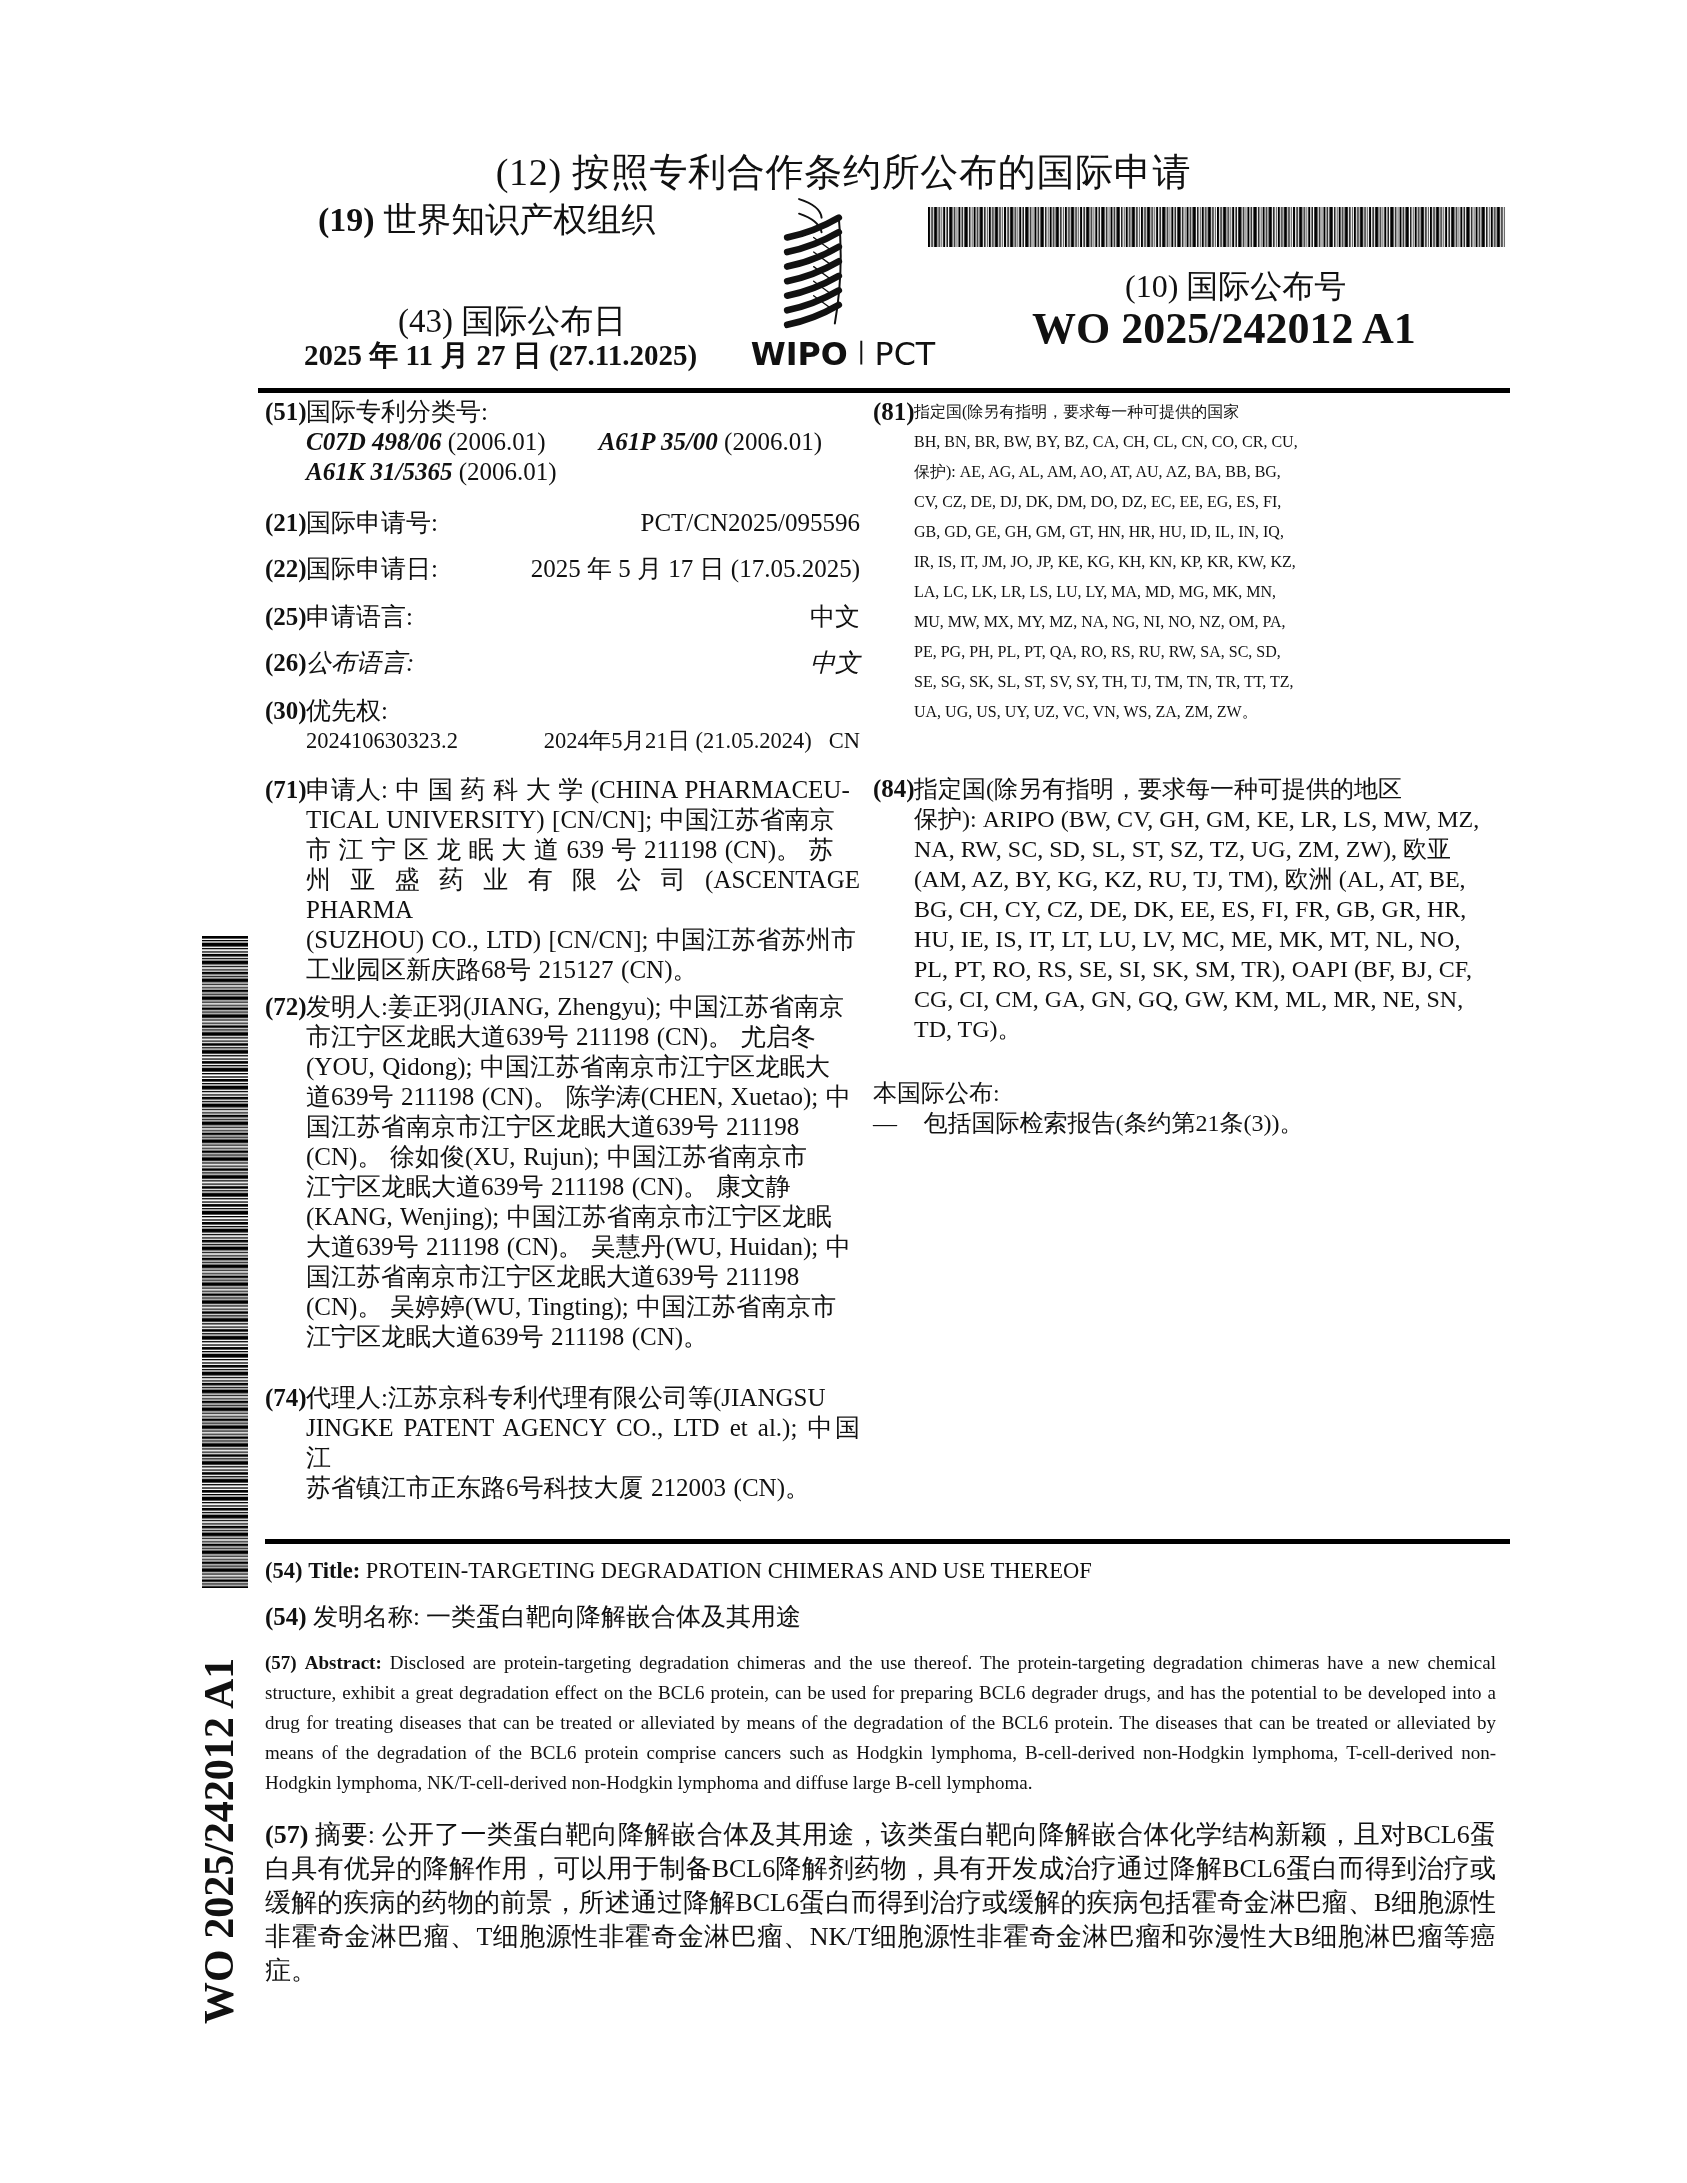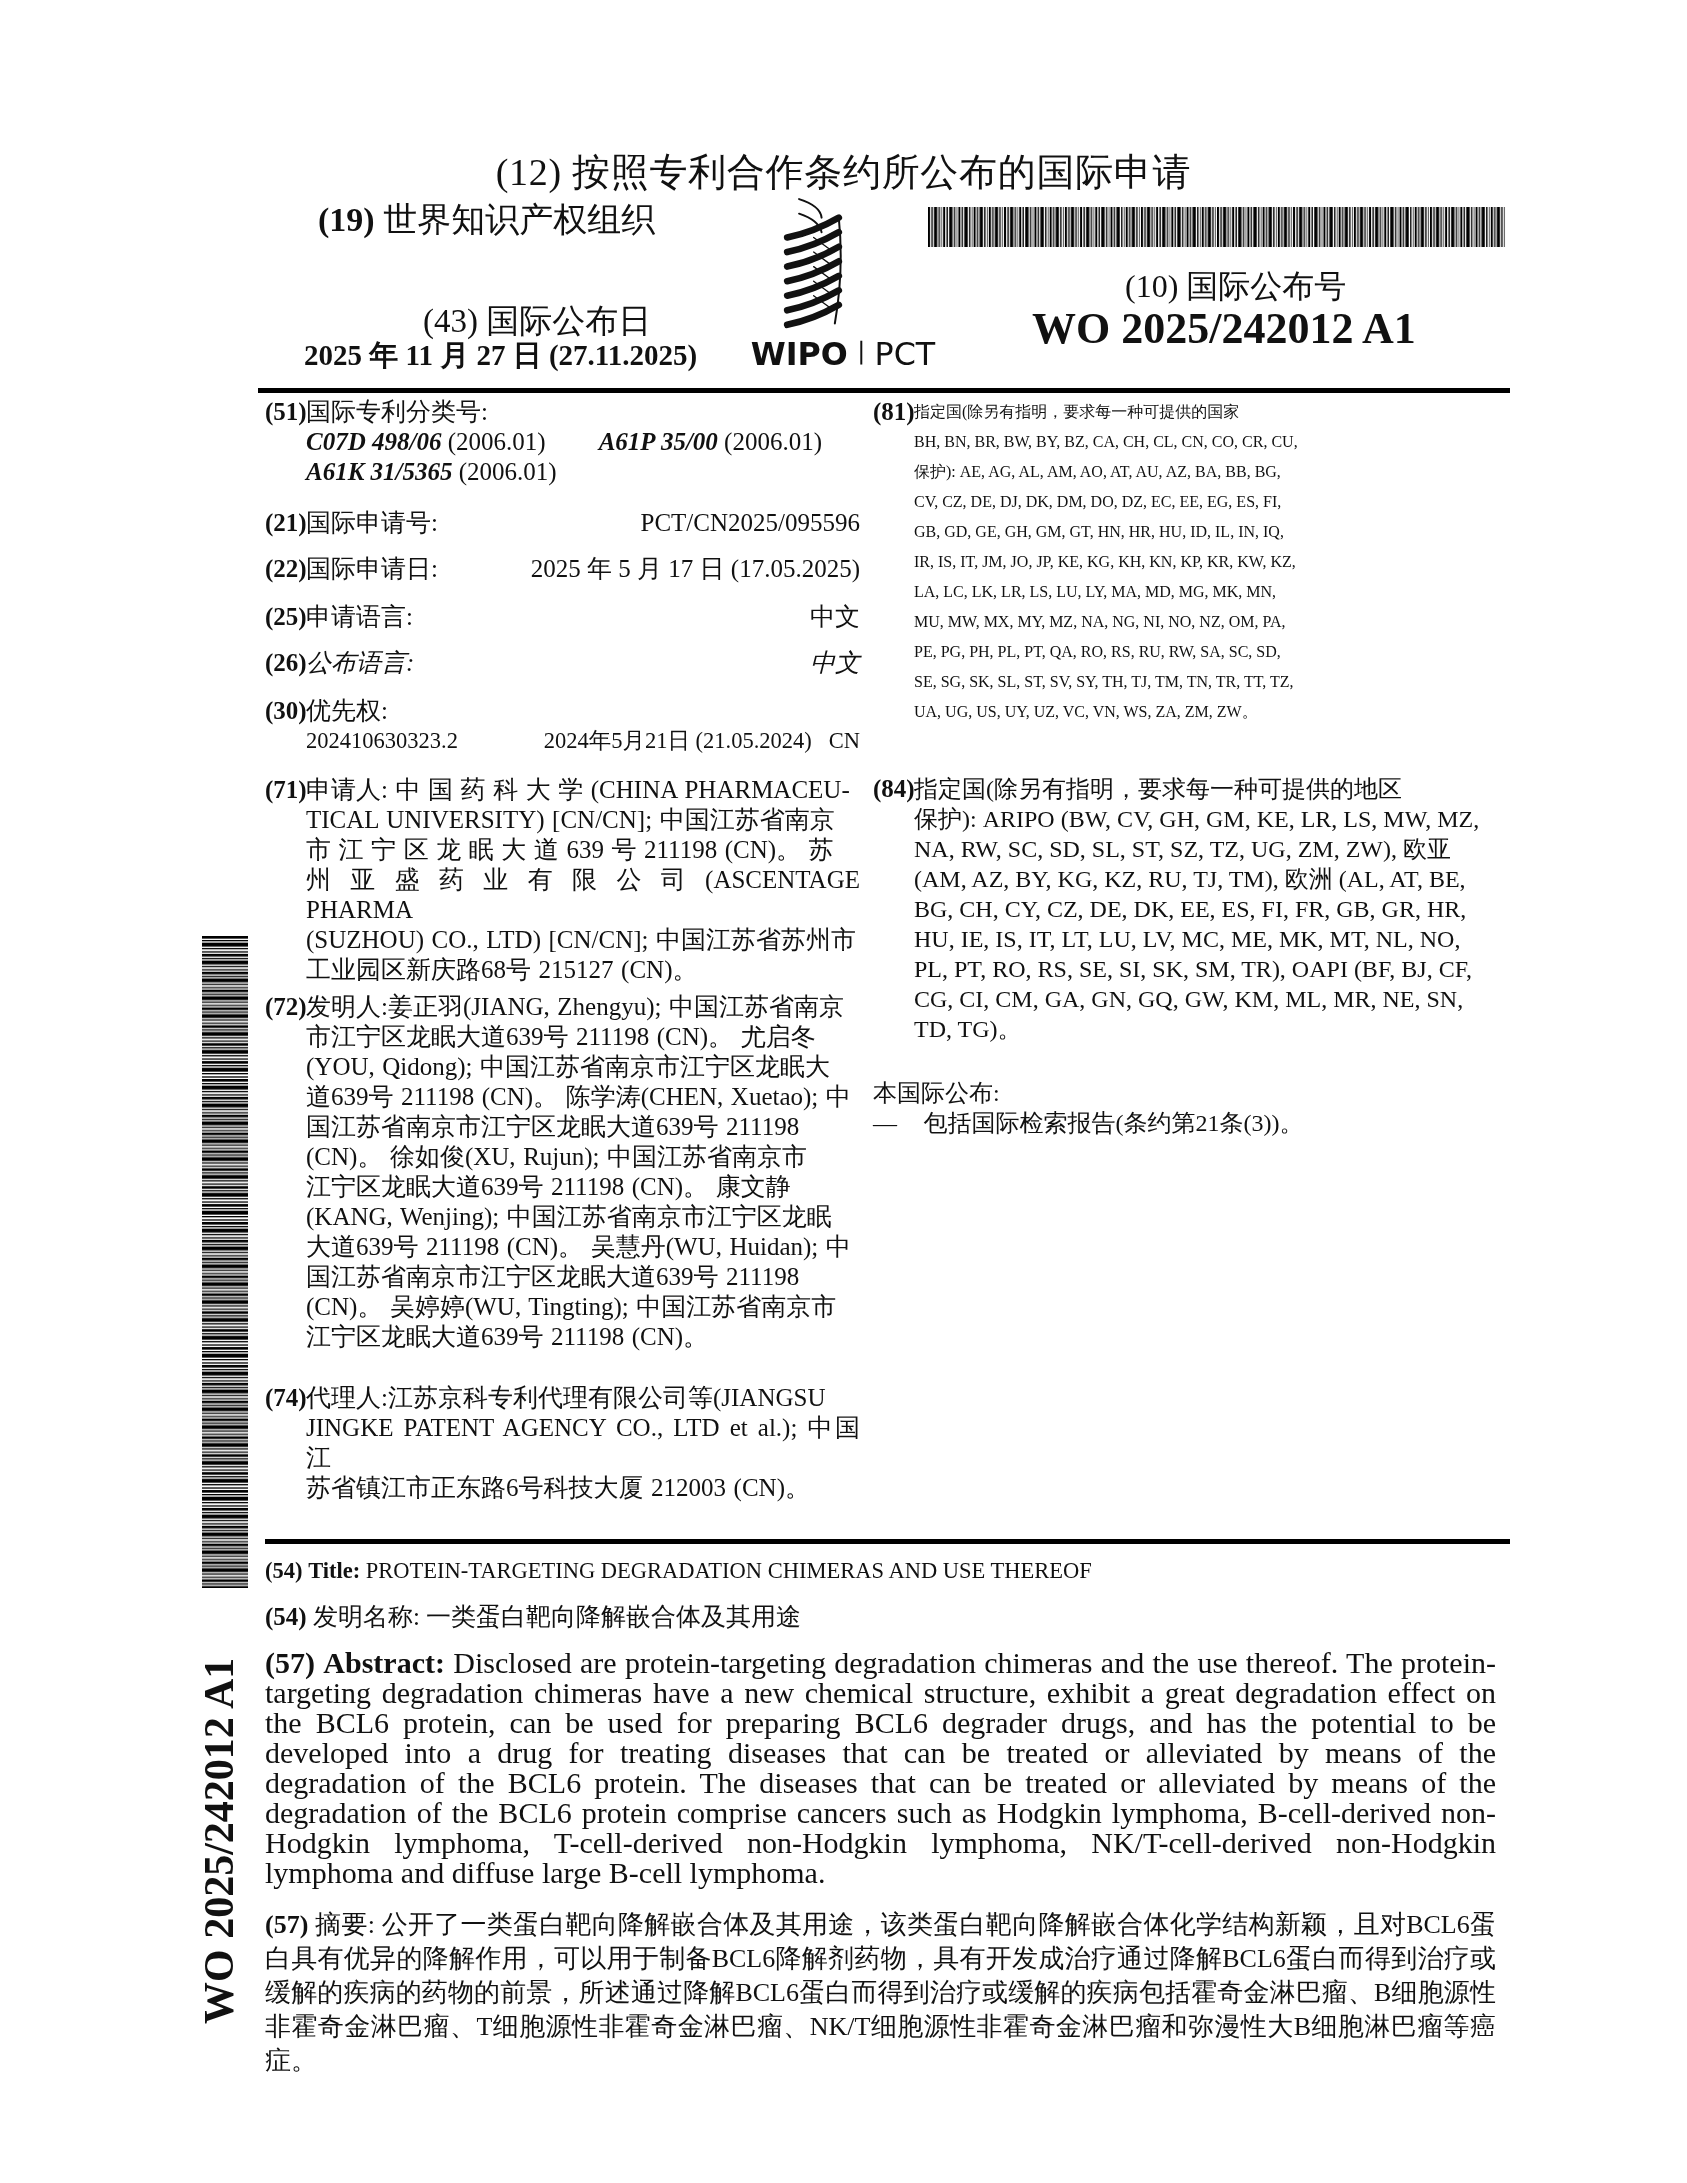--- a/index.html
+++ b/index.html
@@ -5,41 +5,41 @@
   html, body { margin: 0; padding: 0; background: #ffffff; }
   body { width: 1687px; height: 2183px; position: relative; overflow: hidden; color: #111; font-family: "Liberation Serif", "DejaVu Serif", serif; }
   .abs { position: absolute; }
   .b { font-weight: bold; }
   .i { font-style: italic; }
 
   
   .h-title { left: 0; width: 1687px; top: 147px; text-align: center; font-size: 38px; letter-spacing: 0.7px; }
   .org { left: 318px; top: 198px; font-size: 34px; line-height: 44px; }
   .org .l2 { padding-left: 106px; letter-spacing: 14.6px; }
-  .pubdate-lbl { left: 423px; top: 299px; font-size: 33px; }
+  .pubdate-lbl { left: 398px; top: 299px; font-size: 33px; }
   .pubdate { left: 304px; top: 336px; font-size: 29px; font-weight: bold; }
   .pubno-lbl { left: 1125px; top: 265px; font-size: 32px; }
   .pubno { left: 1032px; top: 303px; font-size: 44px; font-weight: bold; }
   .logo { left: 721px; top: 191px; width: 225px; height: 179px; }
   .barcode-top { left: 928px; top: 207px; width: 578px; height: 40px; }
   .rule { left: 258px; width: 1252px; height: 4.6px; background: #000; }
 
   
   .col { font-size: 25px; line-height: 30px; }
   .field { position: absolute; }
   .fn { position: absolute; left: 0; font-weight: bold; }
   .fb { position: absolute; left: 41px; }
   .left-col { left: 265px; width: 595px; }
   .right-col { left: 873px; width: 622px; }
   .row { display: flex; justify-content: space-between; }
   .cc { word-spacing: 1.3px; text-align: justify; }
 
   
   .bot { left: 265px; width: 1231px; font-size: 22.5px; line-height: 29px; }
-  .abstract-en { text-align: justify; font-size: 30px; line-height: 30px; font-family: Liberation Serif, serif; }
+  .abstract-en { text-align: justify; font-size: 19px; line-height: 30px; font-family: Liberation Serif, serif; }
   .abstract-zh { text-align: justify; font-size: 26px; line-height: 34px; }
 
   
   .side-barcode { left: 202px; top: 936px; width: 46px; height: 652px; }
   .side-text { left: 195px; top: 2024px; transform-origin: 0 0; transform: rotate(-90deg); font-size: 42px; font-weight: bold; white-space: nowrap; }
 </style>
 </head>
 <body>
 
 <div class="abs h-title">

